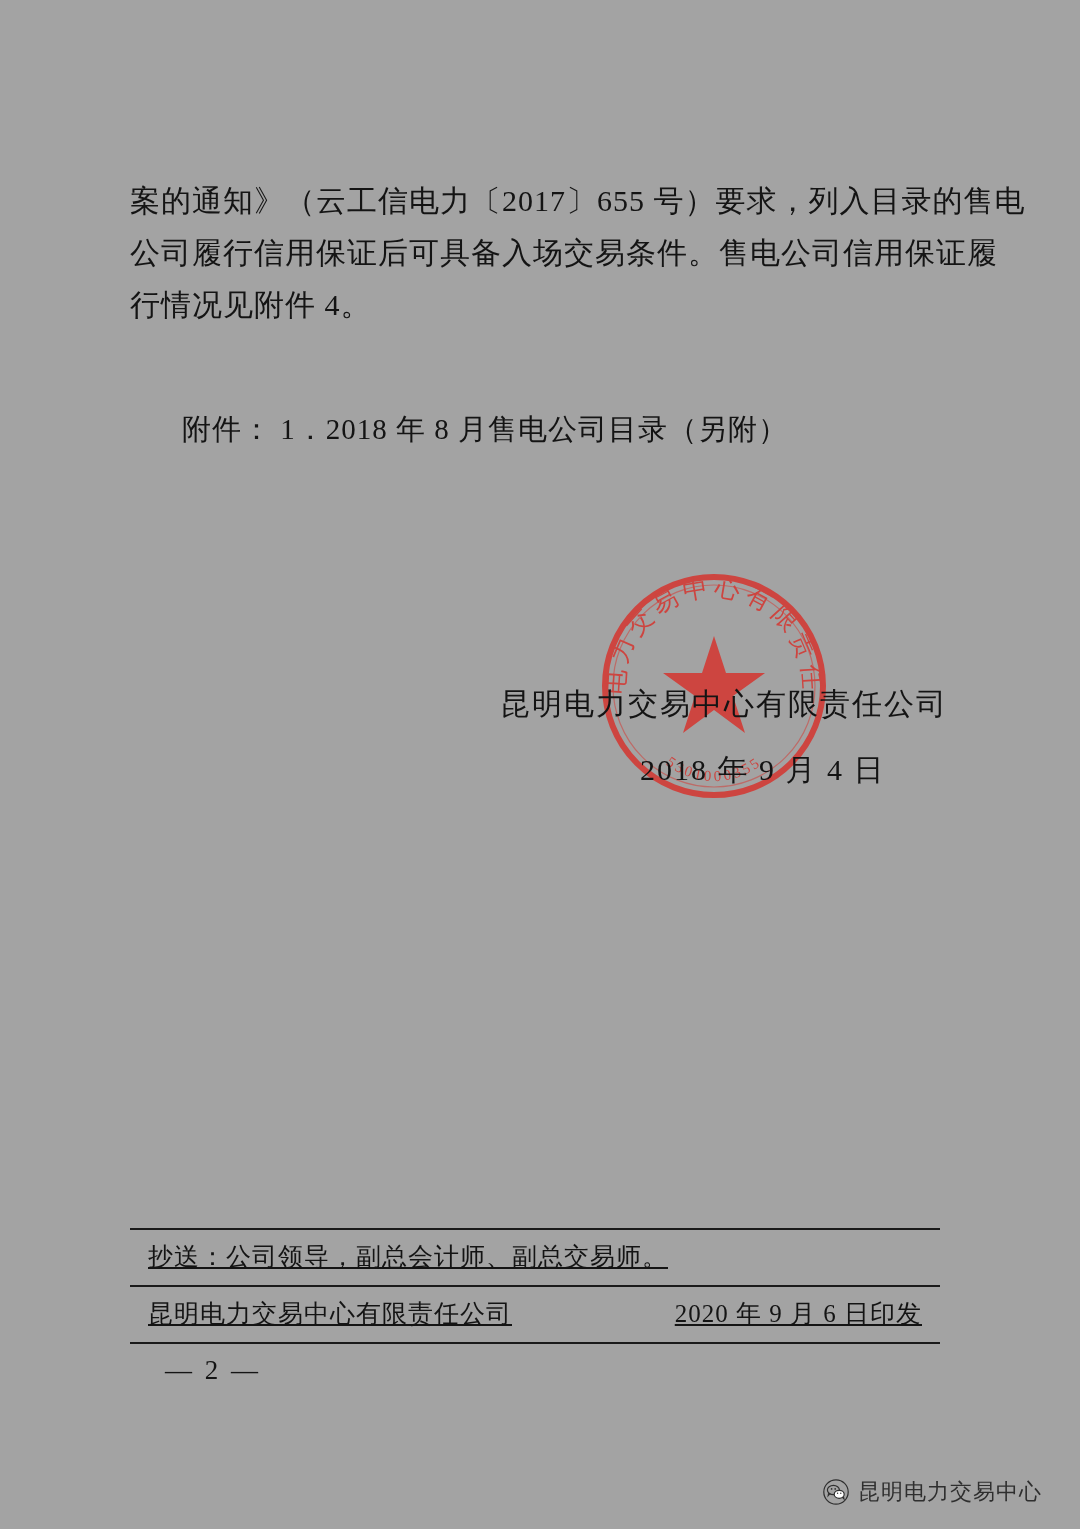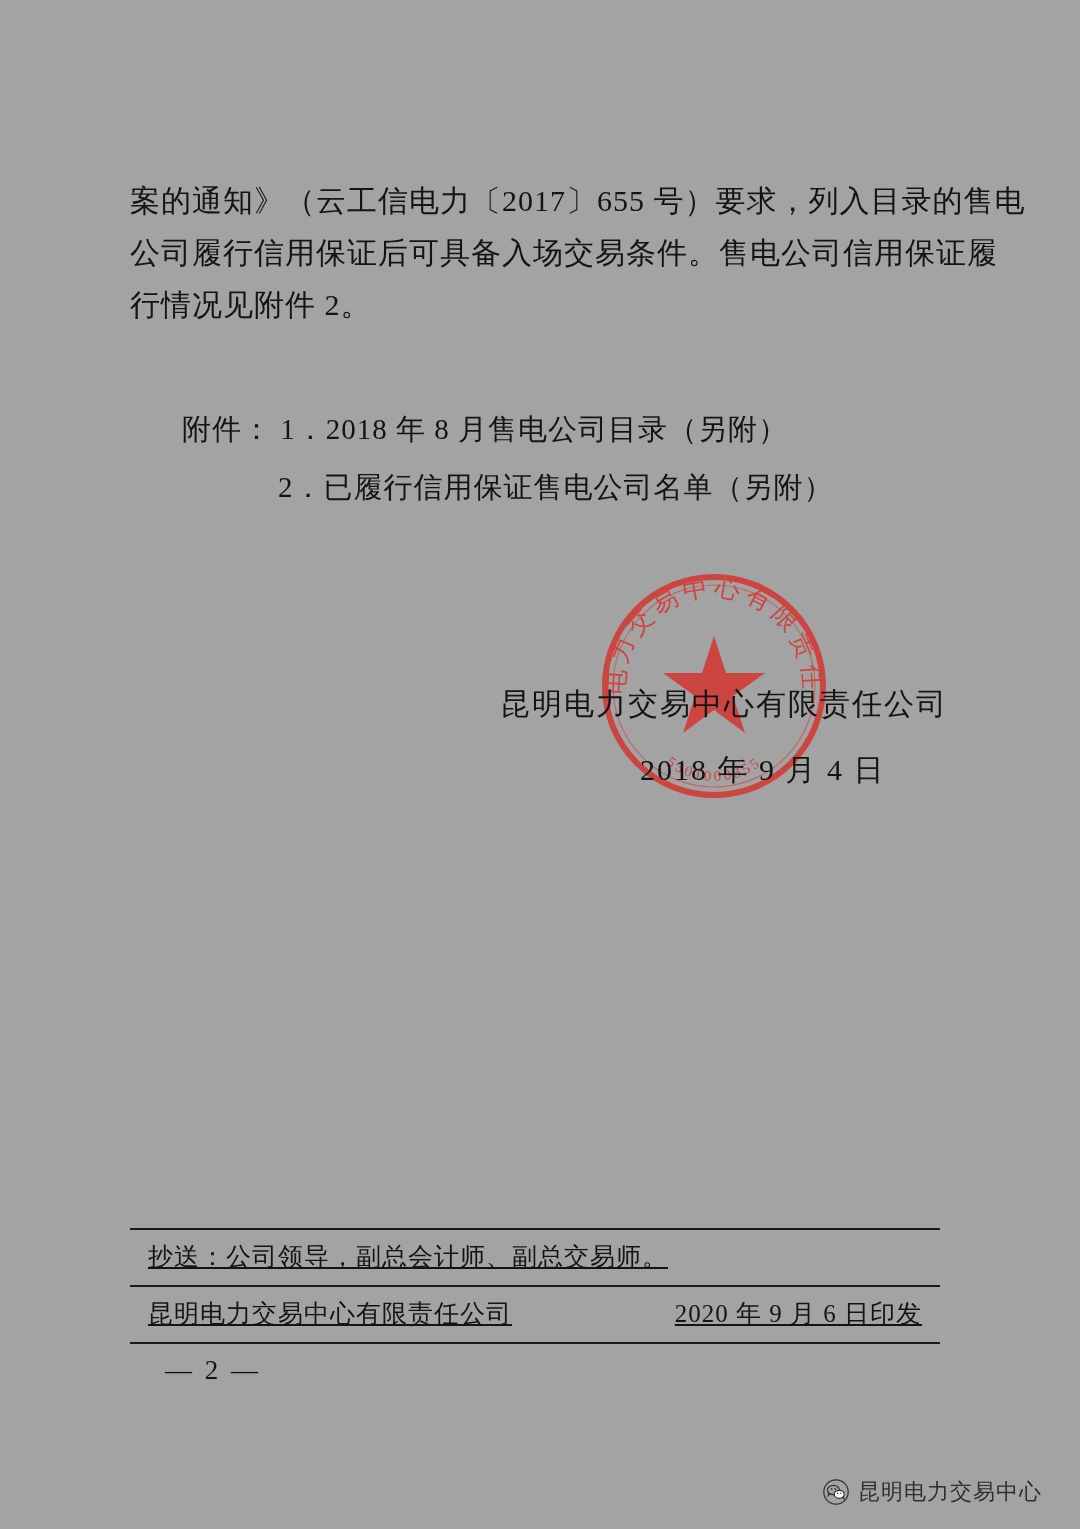--- a/index.html
+++ b/index.html
@@ -147,26 +147,25 @@
   }
 </style>
 </head>
 <body>
 
 <div class="page">
 
   <div class="doc-body">
     <div class="para-line">案的通知》（云工信电力〔2017〕655 号）要求，列入目录的售电</div>
     <div class="para-line">公司履行信用保证后可具备入场交易条件。售电公司信用保证履</div>
-    <div class="para-line">行情况见附件 2。</div>
+    <div class="para-line">行情况见附件 4。</div>
   </div>
 
   <div class="attachments">
     <div class="attach-line">附件： 1．2018 年 8 月售电公司目录（另附）</div>
-    <div class="attach-line indent">2．已履行信用保证售电公司名单（另附）</div>
   </div>
 
   <div class="seal">
     <svg width="232" height="232" viewBox="0 0 232 232" xmlns="http://www.w3.org/2000/svg">
       <g opacity="0.85">
         <circle cx="116" cy="116" r="109" fill="none" stroke="#d5352f" stroke-width="6"></circle>
         <circle cx="116" cy="116" r="101" fill="none" stroke="#d5352f" stroke-width="1.2" opacity="0.6"></circle>
         <polygon points="116,66 128,103 167,103 135,126 147,163 116,140 85,163 97,126 65,103 104,103" fill="#d5352f"></polygon>
         <path id="sealArcTop" d="M 26 116 A 90 90 0 0 1 206 116" fill="none"></path>
         <text font-family="'Liberation Serif', serif" font-size="25" fill="#d5352f" letter-spacing="5">

